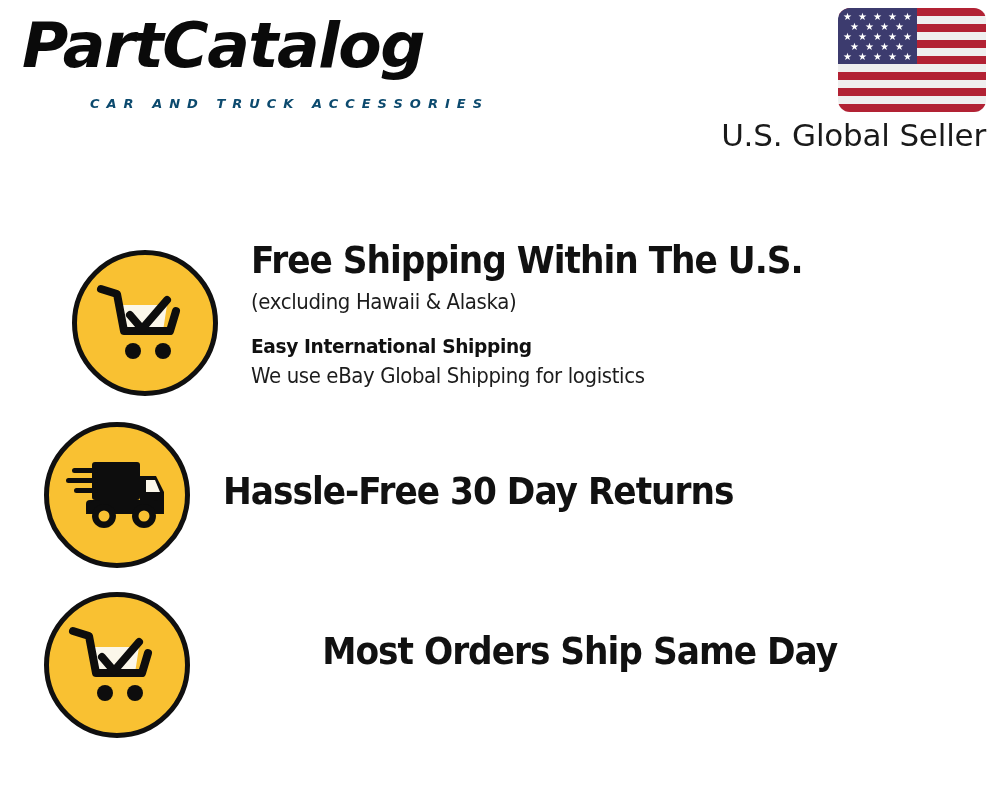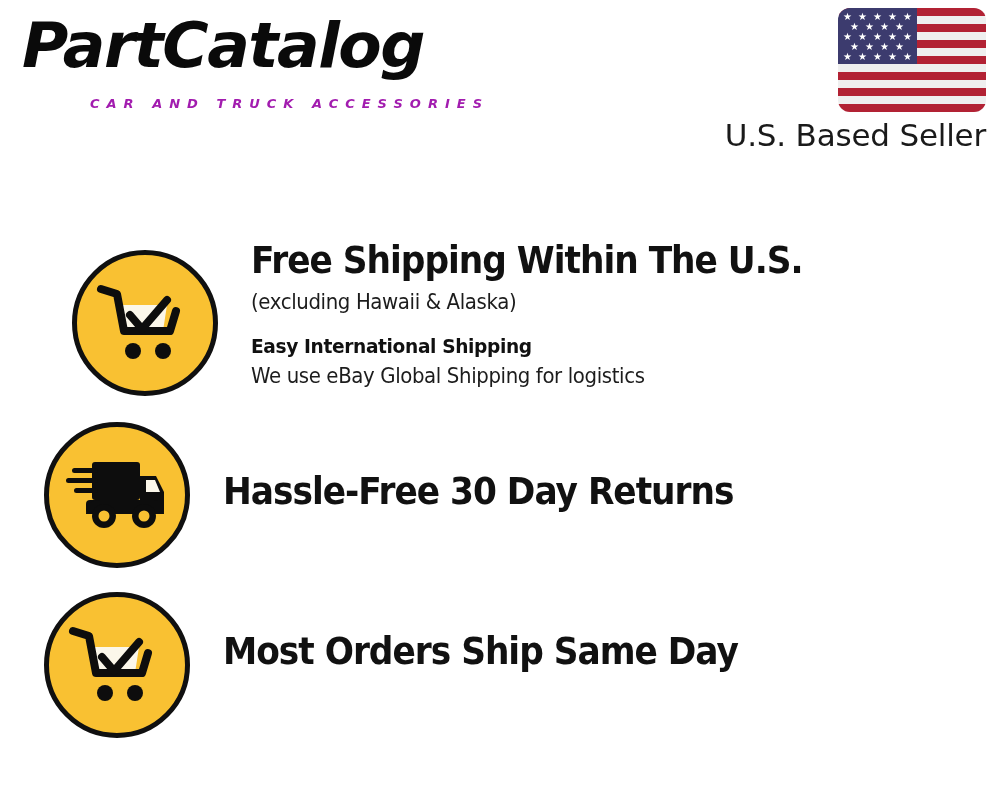--- a/index.html
+++ b/index.html
@@ -49,21 +49,21 @@
   }
   #brand-tagline {
     position: absolute;
     left: 68px;
     top: 88px;
     font-family: "DejaVu Sans", sans-serif;
     font-style: italic;
     font-weight: bold;
     font-size: 13px;
     letter-spacing: 7.0px;
-    color: #a21caf;
+    color: #0c4a6e;
     white-space: nowrap;
   }
 
   
   #seller-badge {
     position: absolute;
     right: 14px;
     top: 8px;
     width: 272px;
     text-align: right;
@@ -147,21 +147,21 @@
     transform: translate(-50%, -50%);
   }
 
   .feature-text {
     position: absolute;
     left: 223px;
     right: 10px;
   }
   #feature-row-0 .feature-text { top: 0px; }
   #feature-row-1 .feature-text { top: 55px; }
-  #feature-row-2 .feature-text { top: 45px; }
+  #feature-row-2 .feature-text { top: 45px; text-align: center; }
 
   .feature-title {
     font-family: "DejaVu Sans", sans-serif;
     font-weight: bold;
     font-size: 37px;
     line-height: 45px;
     letter-spacing: -1.1px;
     color: #111111;
     transform: scaleX(0.93);
     transform-origin: left center;
@@ -242,21 +242,21 @@
         <span class="star" style="left:27px;top:34px">★</span>
         <span class="star" style="left:42px;top:34px">★</span>
         <span class="star" style="left:57px;top:34px">★</span>
         <span class="star" style="left:5px;top:44px">★</span>
         <span class="star" style="left:20px;top:44px">★</span>
         <span class="star" style="left:35px;top:44px">★</span>
         <span class="star" style="left:50px;top:44px">★</span>
         <span class="star" style="left:65px;top:44px">★</span>
       </div>
     </div>
-    <span id="seller-label">U.S. Based Seller</span>
+    <span id="seller-label">U.S. Global Seller</span>
   </div>
 
 </div>
 
 <div id="features">
 
   <div class="feature-row" id="feature-row-0">
     <div class="feature-badge">
       <svg width="104" height="96" viewBox="0 0 104 96">
         <path d="M30 56 L26 30 L74 30 L70 56 Z" fill="#fbf7ea"></path>

